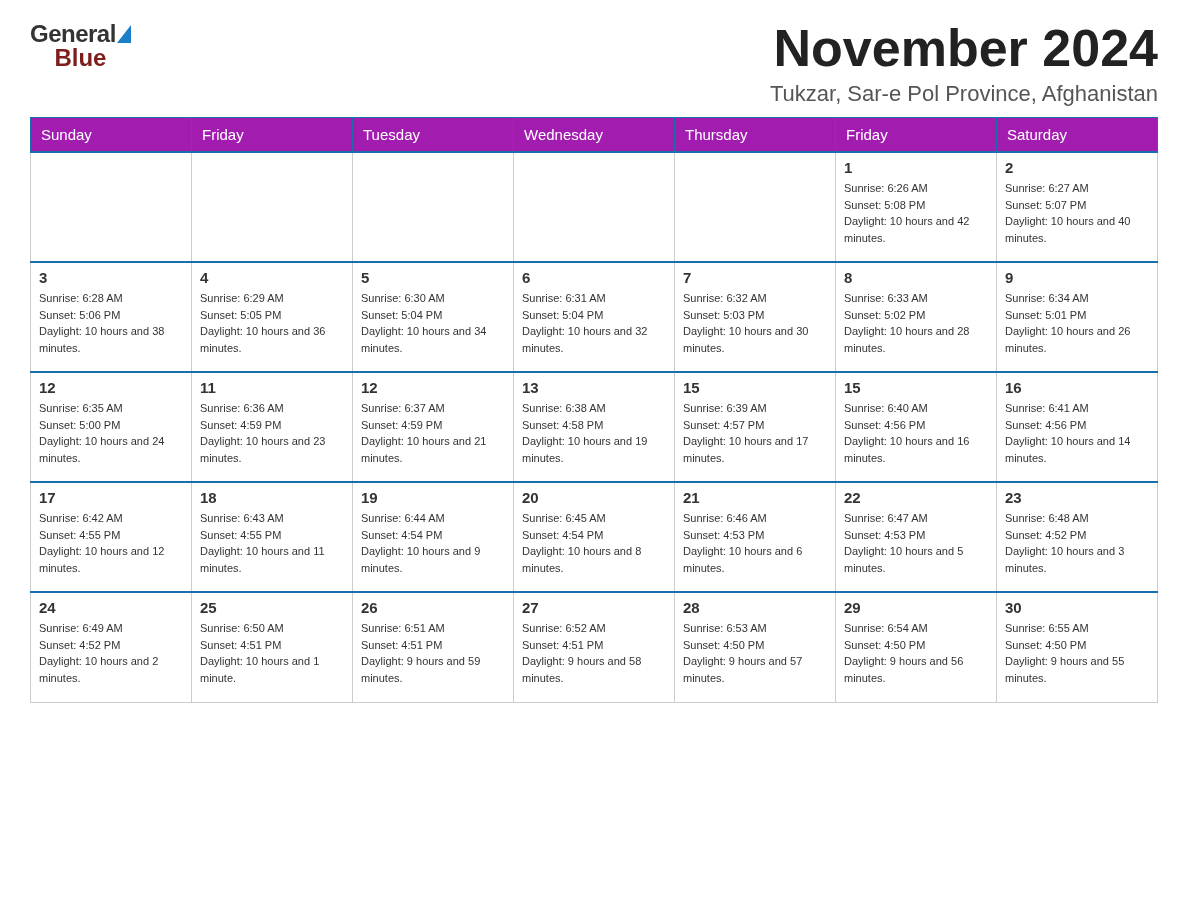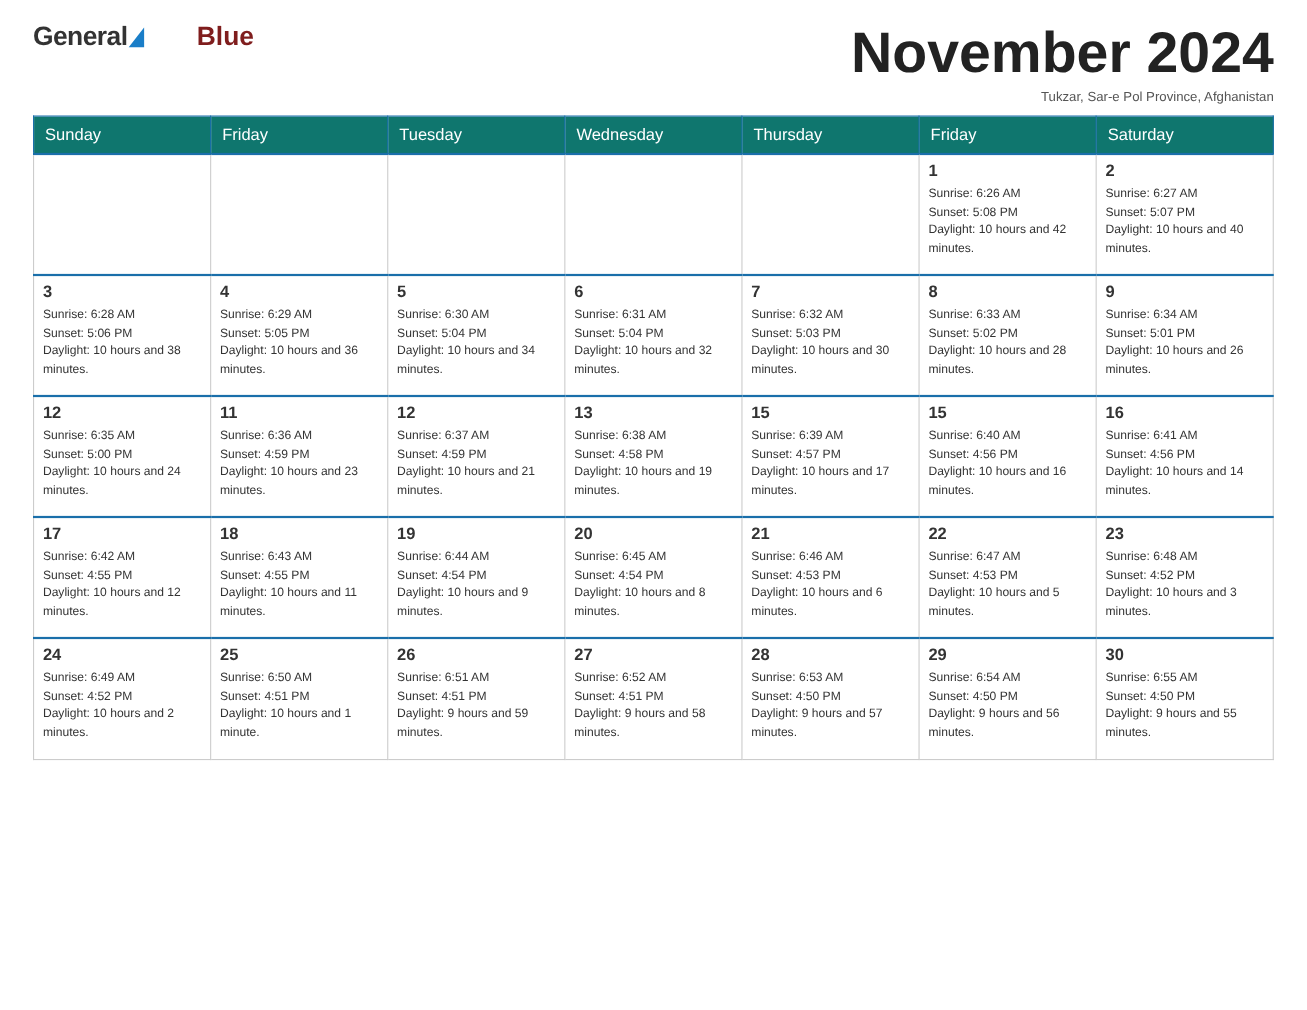--- a/index.html
+++ b/index.html
@@ -12,44 +12,44 @@
       min-height: 918px;
     }
     .header {
       display: flex;
       justify-content: space-between;
       align-items: flex-start;
       margin-bottom: 10px;
     }
     .logo {
       display: flex;
-      align-items: flex-end;
-      gap: 48px;
+      flex-direction: column;
+      align-items: center;
     }
     .title-block {
       text-align: right;
     }
     .month-title {
       font-size: 52px;
       font-weight: bold;
       color: #222;
       line-height: 1.1;
     }
     .location-title {
-      font-size: 12px;
+      font-size: 22px;
       color: #555;
       margin-top: 4px;
     }
     .calendar {
       width: 100%;
       border-collapse: collapse;
       margin-top: 10px;
     }
     .calendar th {
-      background-color: #0f766e;
+      background-color: #a21caf;
       color: #fff;
       font-size: 15px;
       font-weight: normal;
       padding: 8px 10px;
       text-align: left;
       border: 1px solid #1a6faa;
     }
     .calendar td {
       vertical-align: top;
       padding: 6px 8px;

